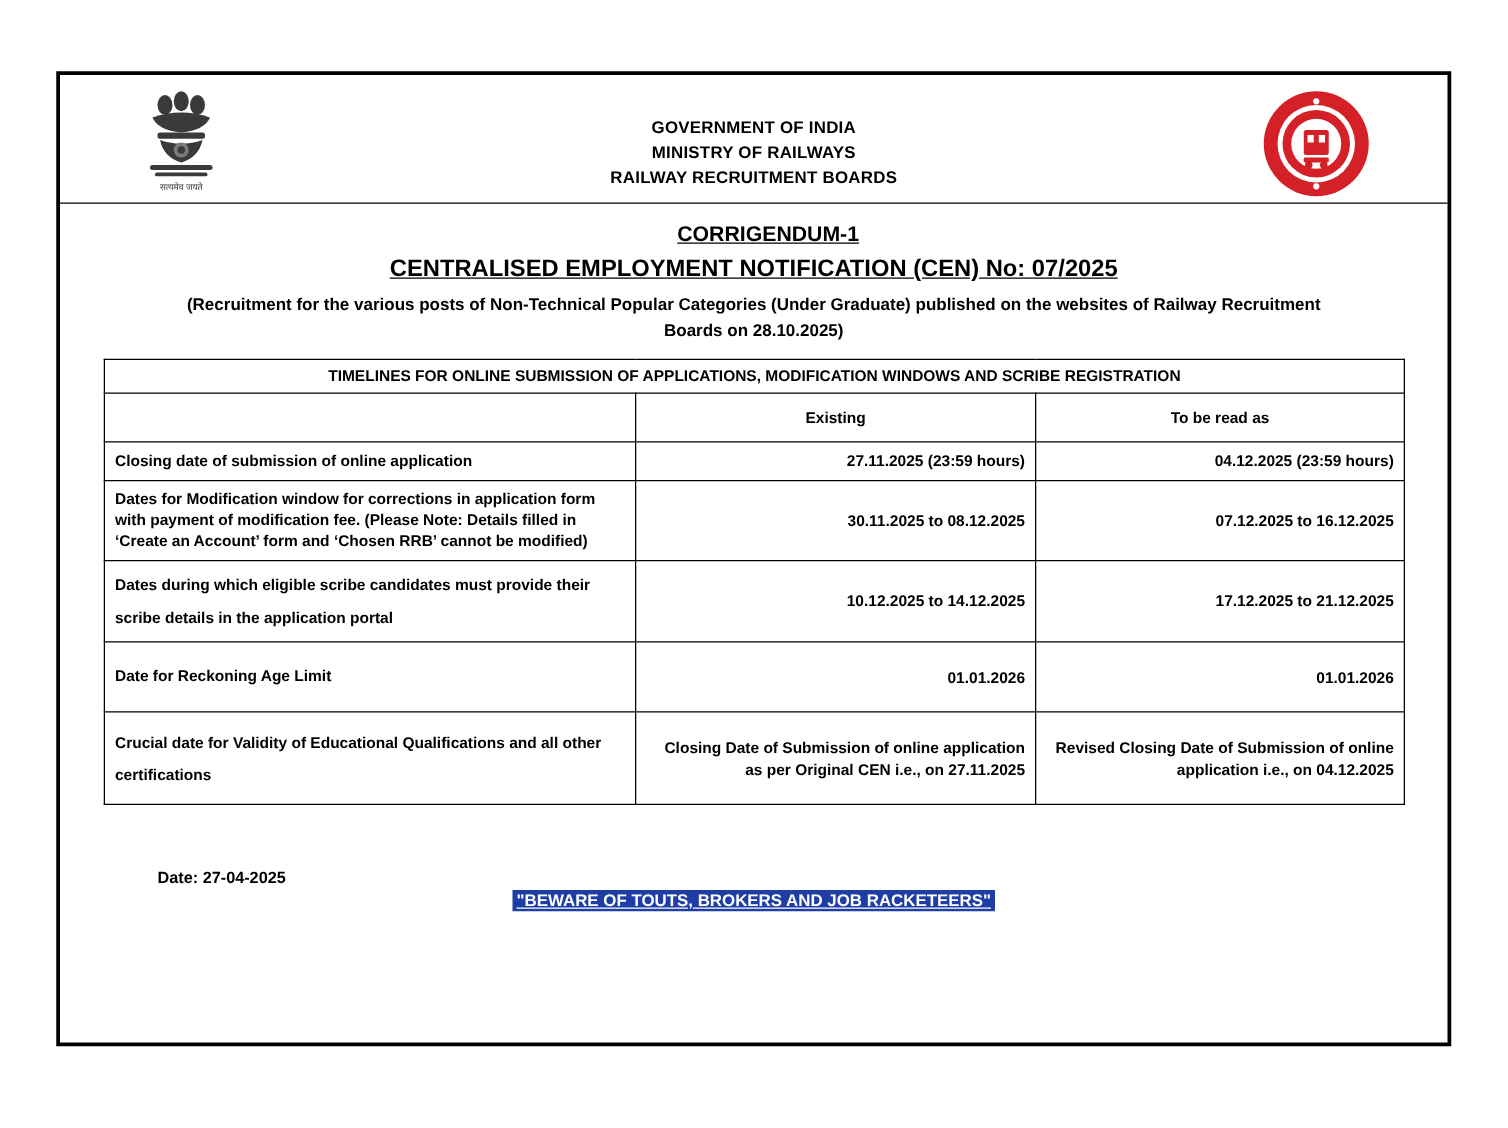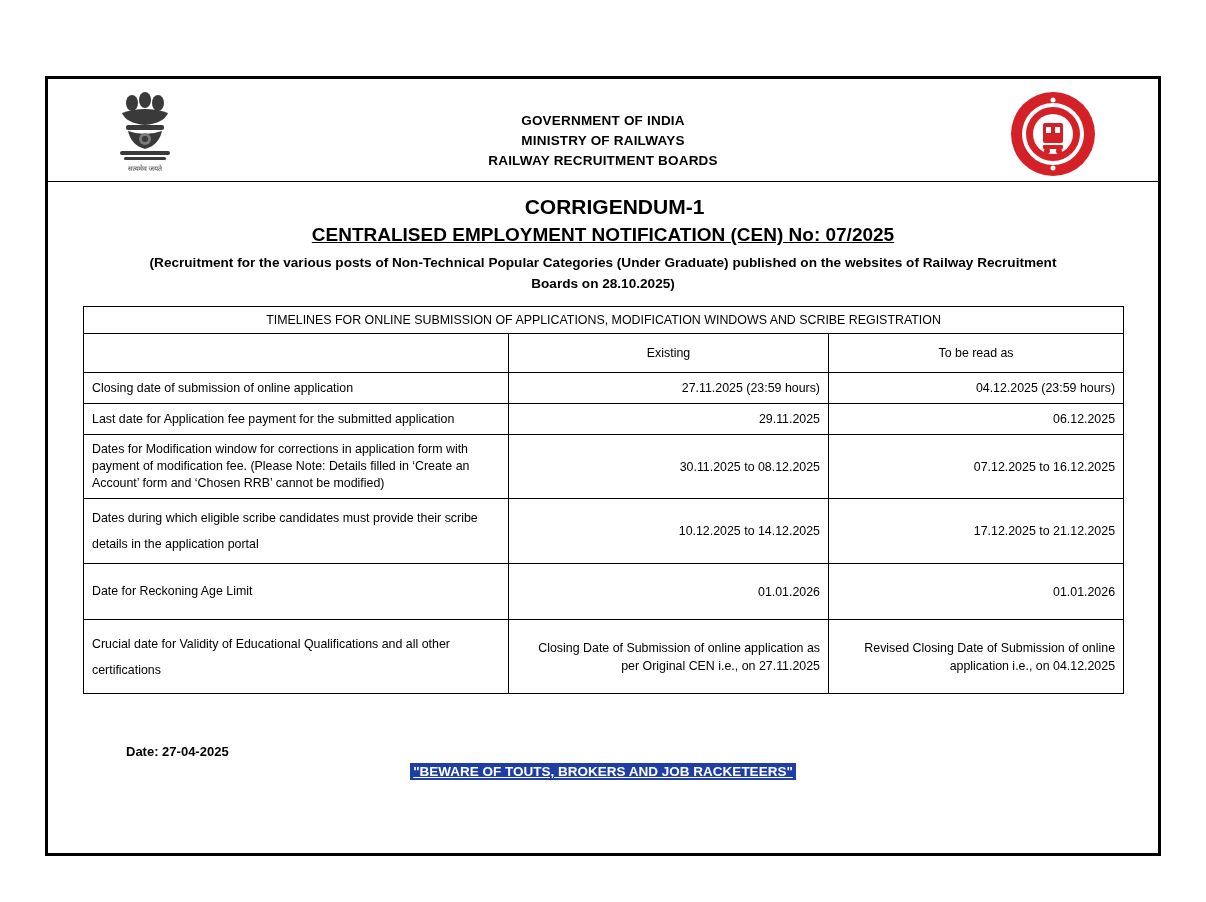--- a/index.html
+++ b/index.html
@@ -16,21 +16,20 @@
   }
   .page {
     position: absolute;
     left: 45px;
     top: 57px;
     width: 1116px;
     height: 780px;
     background: #ffffff;
     border: 3px solid #000000;
     box-sizing: border-box;
-    margin-top: 19px;
   }
   
   .header {
     position: relative;
     height: 103px;
     border-bottom: 1px solid #000000;
     box-sizing: border-box;
   }
   .emblem {
     position: absolute;
@@ -56,22 +55,23 @@
     font-weight: bold;
     line-height: 20px;
     letter-spacing: 0.2px;
   }
   
   .title-block {
     margin-top: 13px;
     text-align: center;
   }
   .corrigendum {
-    font-size: 21px;
-    font-weight: bold;
+    font-size: 17px;
+    font-weight: bold;
+    text-decoration: underline;
     line-height: 24px;
     padding-left: 23px;
   }
   .cen-line {
     font-size: 19px;
     font-weight: bold;
     text-decoration: underline;
     line-height: 27px;
     margin-top: 2px;
   }
@@ -89,21 +89,21 @@
   }
   table.main {
     width: 100%;
     border-collapse: collapse;
     table-layout: fixed;
   }
   table.main td {
     border: 1px solid #000000;
     vertical-align: middle;
     font-size: 12.4px;
-    font-weight: normal;
+    font-weight: bold;
     padding: 6px 8px;
   }
   td.banner {
     text-align: center;
     font-size: 13px;
     padding: 4px 6px;
   }
   td.colhead {
     text-align: center;
     font-size: 13px;
@@ -232,25 +232,20 @@
           <td class="colhead">Existing</td>
           <td class="colhead">To be read as</td>
         </tr>
 
         <tr>
           <td class="label">Closing date of submission of online application</td>
           <td class="val">27.11.2025 (23:59 hours)</td>
           <td class="val">04.12.2025 (23:59 hours)</td>
         </tr>
         <tr>
-          <td class="label">Last date for Application fee payment for the submitted application</td>
-          <td class="val">29.11.2025</td>
-          <td class="val">06.12.2025</td>
-        </tr>
-        <tr>
           <td class="label">Dates for Modification window for corrections in application form with payment of modification fee. (Please Note: Details filled in ‘Create an Account’ form and ‘Chosen RRB’ cannot be modified)</td>
           <td class="val">30.11.2025 to 08.12.2025</td>
           <td class="val">07.12.2025 to 16.12.2025</td>
         </tr>
         <tr>
           <td class="label" style="line-height:26px">Dates during which eligible scribe candidates must provide their scribe details in the application portal</td>
           <td class="val">10.12.2025 to 14.12.2025</td>
           <td class="val">17.12.2025 to 21.12.2025</td>
         </tr>
         <tr style="height:56px">

